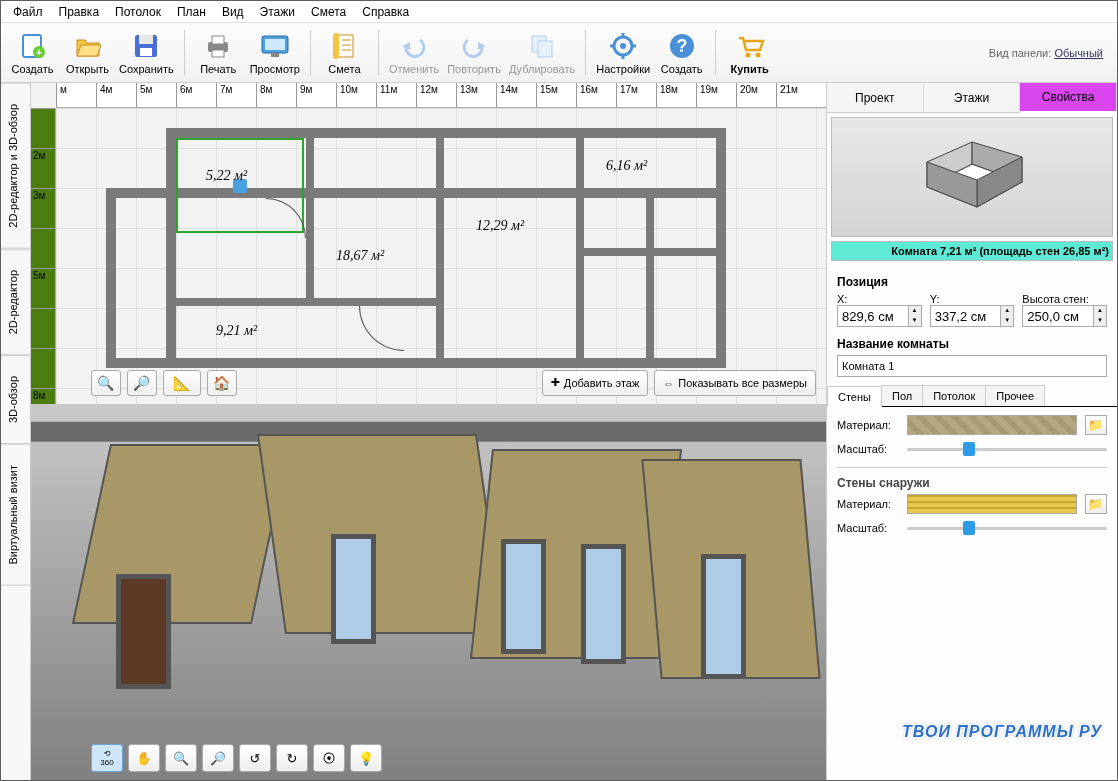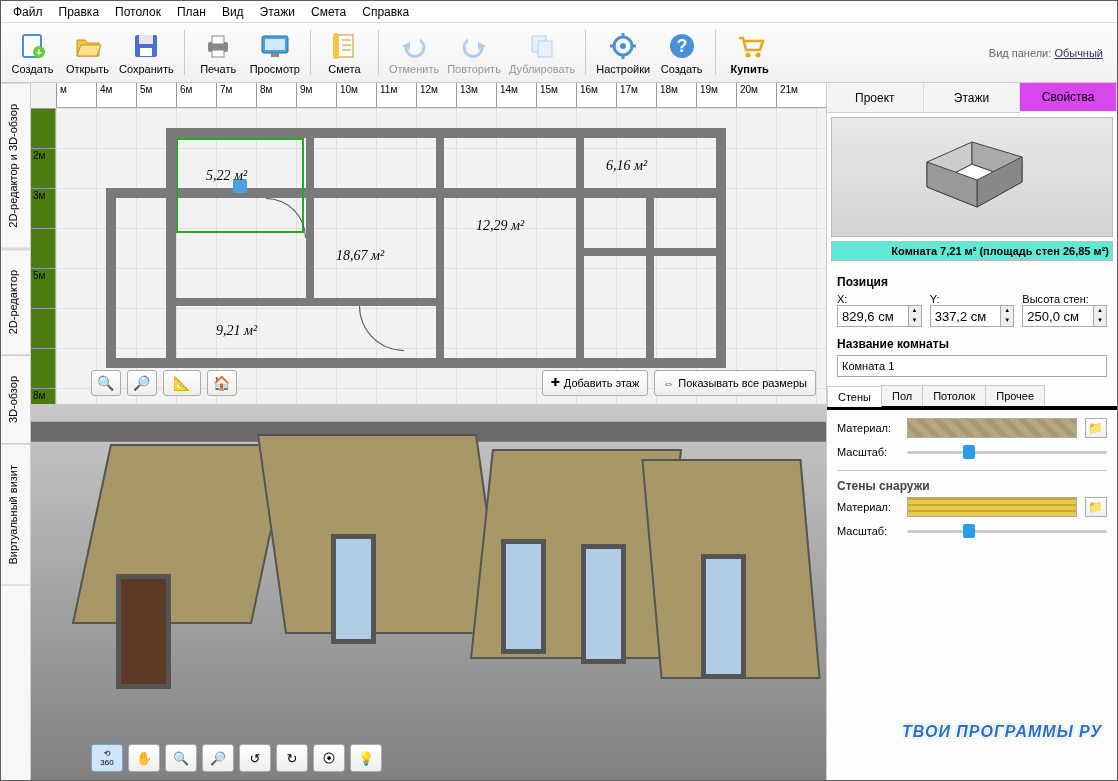--- a/index.html
+++ b/index.html
@@ -80,21 +80,21 @@
 .rp-row { display:flex; gap:8px; margin:4px 0;}
 .rp-field { flex:1; }
 .rp-field label{font-size:11px; display:block;}
 .rp-spinner { display:flex; border:1px solid #aaa; height:22px;}
 .rp-spinner input{border:none; width:100%; font-size:13px; padding:0 4px;}
 .rp-spinner .arrows{width:16px; display:flex; flex-direction:column;}
 .rp-spinner .arrows div{flex:1; font-size:6px; text-align:center; border-left:1px solid #aaa; line-height:8px; background:#eee;}
 
 .rp-input-full { width:100%; border:1px solid #aaa; height:22px; font-size:11px; padding:0 4px;}
 
-.rp-subtabs { display:flex; border-bottom:4px solid #000000; margin:8px -10px 8px -10px;}
+.rp-subtabs { display:flex; border-bottom:1px solid #000000; margin:8px -10px 8px -10px;}
 .rp-subtabs .st{ padding:4px 10px; font-size:11px; border:1px solid #ccc; border-bottom:none; margin-right:-1px; background:#f3f3f3; cursor:pointer;}
 .rp-subtabs .st.active{background:#fff; position:relative; top:1px;}
 
 .rp-mat-row { display:flex; align-items:center; gap:8px; margin:4px 0;}
 .rp-mat-row .mlbl{width:62px; font-size:11px;}
 .rp-mat-swatch{flex:1; height:20px; border:1px solid #aaa;}
 .rp-folder{width:22px; height:20px; border:1px solid #aaa; background:linear-gradient(#fff,#eee); display:flex; align-items:center; justify-content:center;}
 .rp-slider{flex:1; height:20px; position:relative;}
 .rp-slider .track{position:absolute; top:9px; left:0; right:0; height:3px; background:#ccc; border-radius:2px;}
 .rp-slider .thumb{position:absolute; top:3px; width:12px; height:14px; background:#2e9be6; border-radius:2px;}

